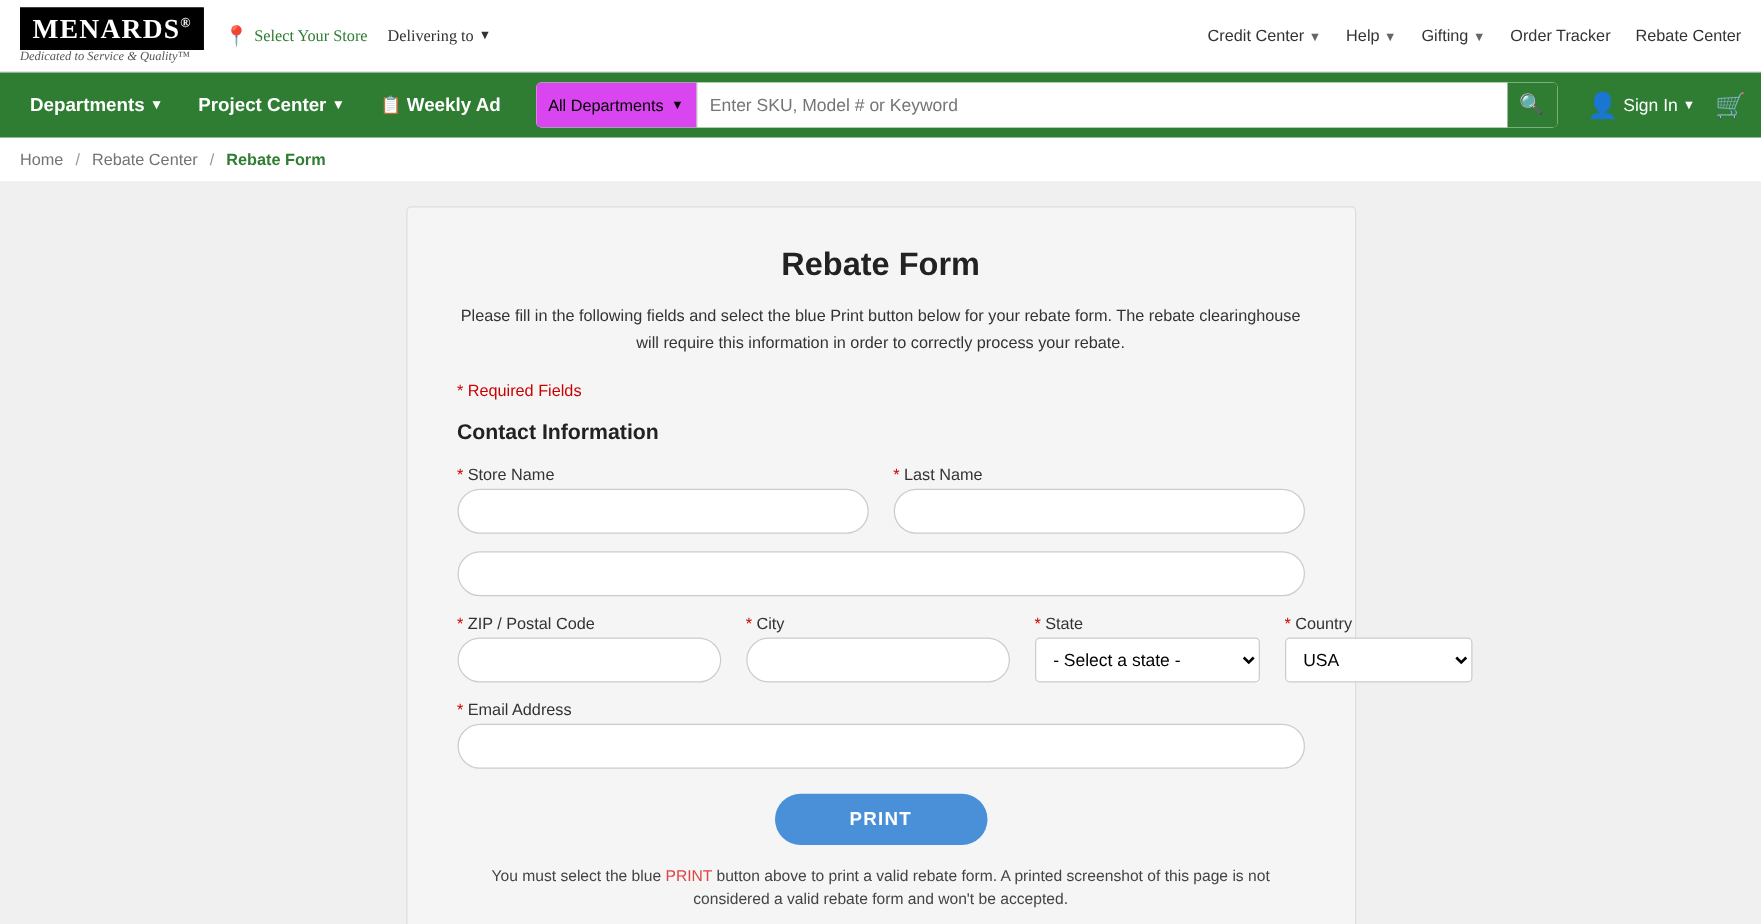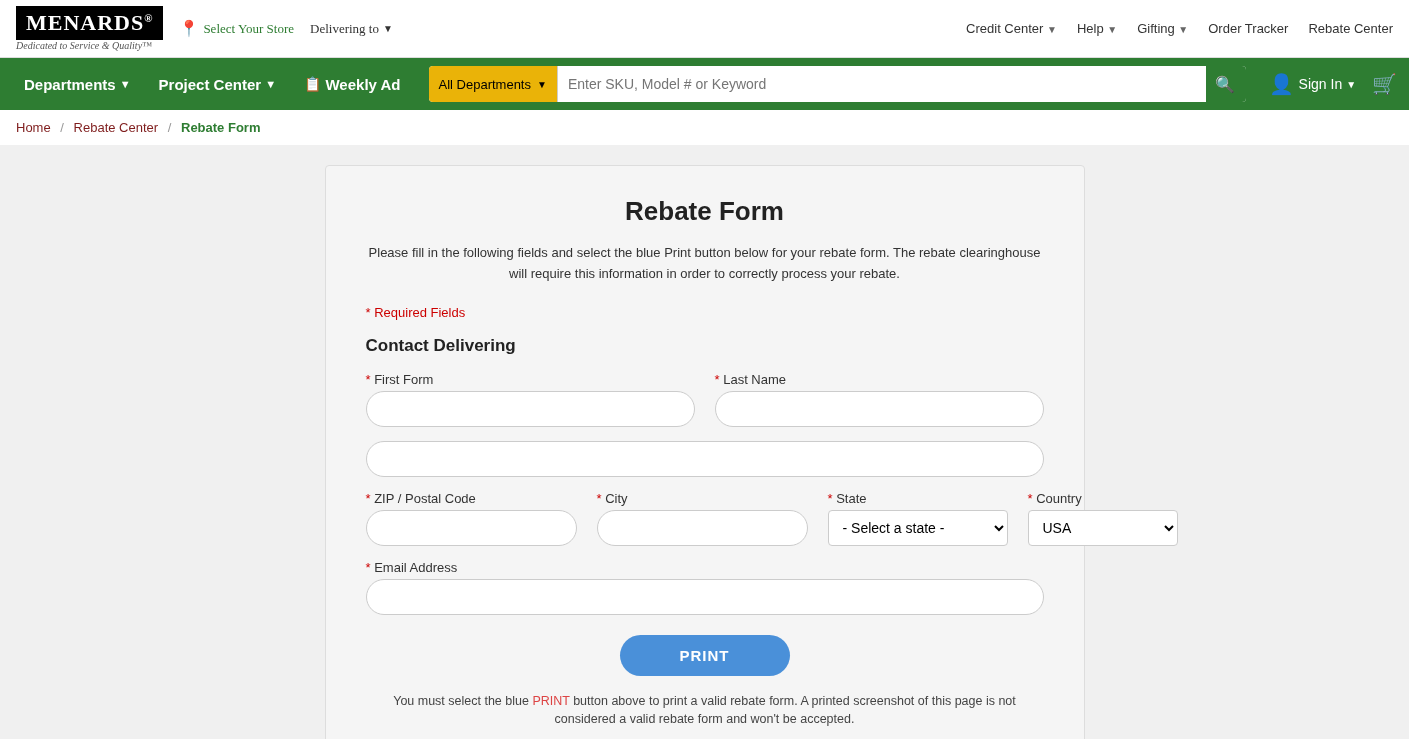--- a/index.html
+++ b/index.html
@@ -73,21 +73,21 @@
     .search-dept {
       display: flex;
       align-items: center;
       gap: 6px;
       padding: 0 10px;
       border-right: 1px solid #ccc;
       font-size: 13px;
       cursor: pointer;
       height: 100%;
       white-space: nowrap;
-      background: #eab308;
+      background: #d946ef;
     }
     .search-input {
       flex: 1;
       border: none;
       outline: none;
       padding: 0 10px;
       font-size: 14px;
       height: 100%;
     }
     .search-btn {
@@ -115,21 +115,21 @@
       padding: 0 8px;
     }
     .cart-icon { color: #fff; font-size: 20px; cursor: pointer; }
 
     
     .breadcrumb {
       padding: 10px 16px;
       font-size: 13px;
       color: #555;
     }
-    .breadcrumb a { color: #7f1d1d; text-decoration: none; cursor: pointer; }
+    .breadcrumb a { color: #737373; text-decoration: none; cursor: pointer; }
     .breadcrumb .separator { margin: 0 6px; color: #999; }
     .breadcrumb .current { color: #2e7d32; font-weight: 600; }
 
     
     .main-content {
       background: #f0f0f0;
       display: flex;
       justify-content: center;
       padding: 20px 16px 40px;
       min-height: calc(100vh - 160px);
@@ -295,26 +295,26 @@
   <a>Rebate Center</a>
   <span class="separator">/</span>
   <span class="current">Rebate Form</span>
 </div>
 
 <div class="main-content">
   <div class="form-container">
     <h1 class="form-title">Rebate Form</h1>
     <p class="form-description">Please fill in the following fields and select the blue Print button below for your rebate form. The rebate clearinghouse will require this information in order to correctly process your rebate.</p>
     <div class="required-note">* Required Fields</div>
-    <div class="section-title">Contact Delivering</div>
+    <div class="section-title">Contact Information</div>
 
     <div class="form-row">
       <div class="form-group">
         <label class="form-label">
-          <span style="color:#c00;">* </span><span>First Form</span>
+          <span style="color:#c00;">* </span><span>Store Name</span>
         </label>
         <input class="form-input" type="text" style="">
       </div>
       <div class="form-group">
         <label class="form-label">
           <span style="color:#c00;">* </span><span>Last Name</span>
         </label>
         <input class="form-input" type="text" style="">
       </div>
     </div>

